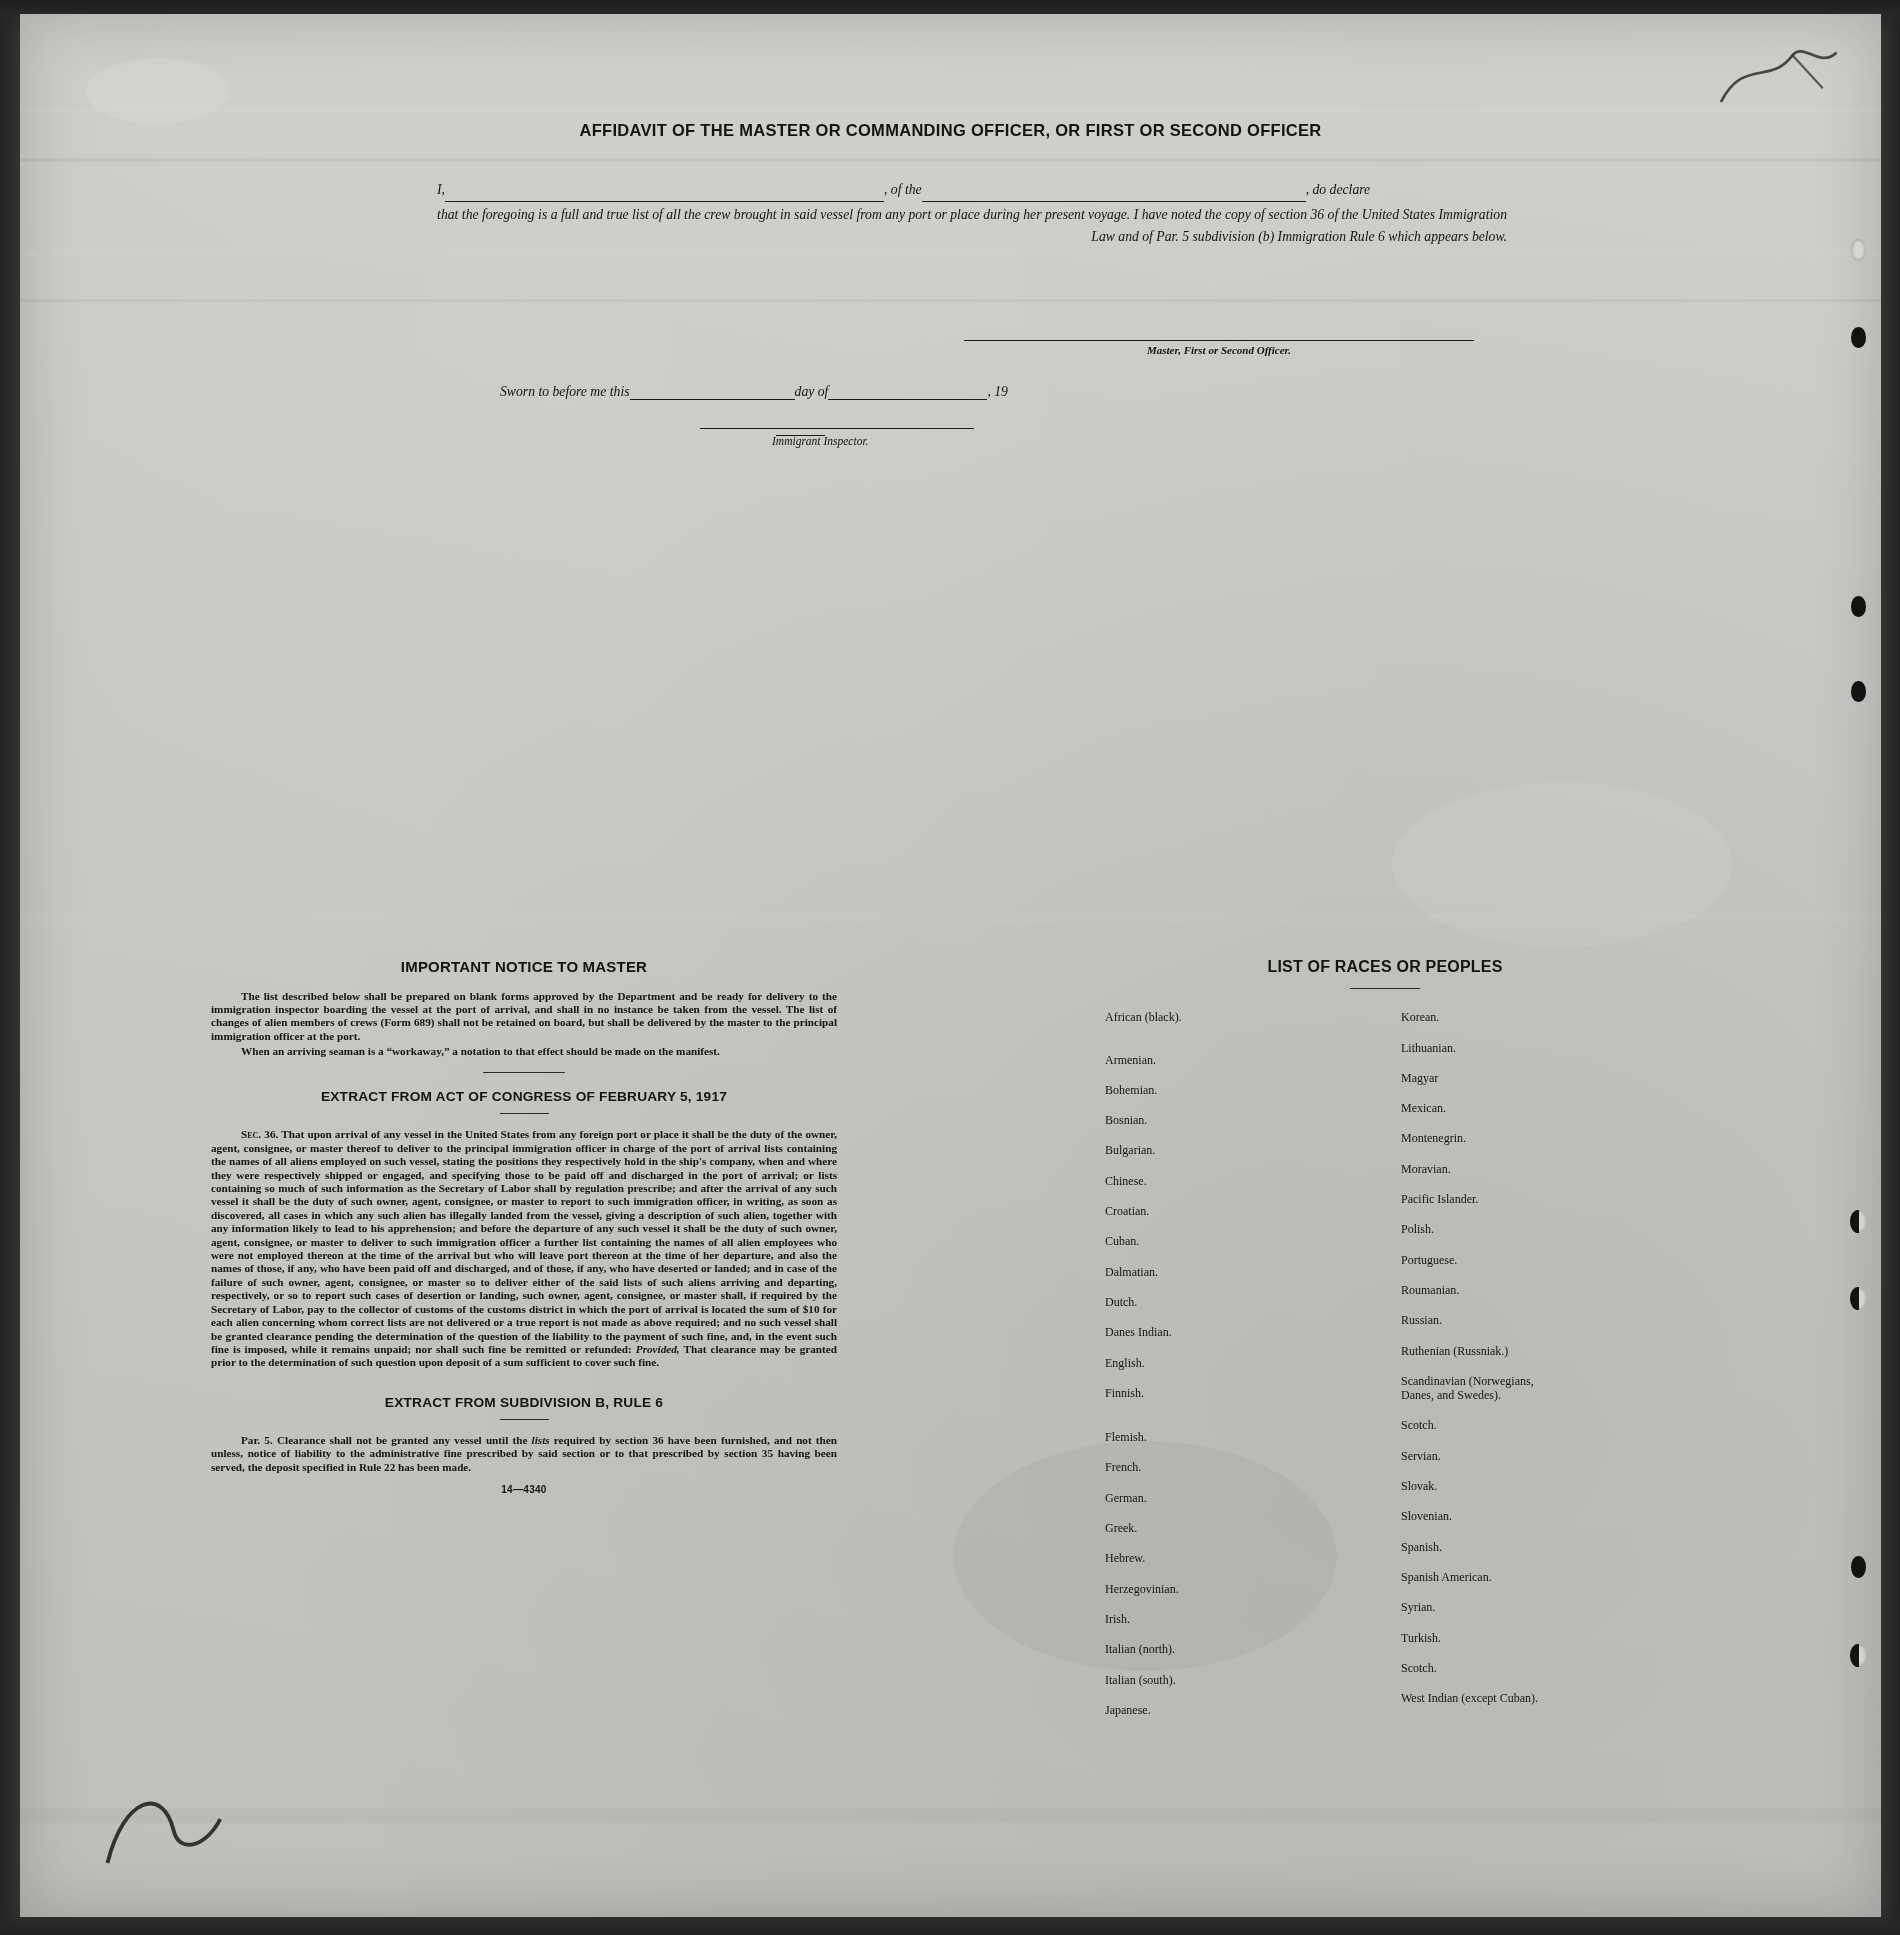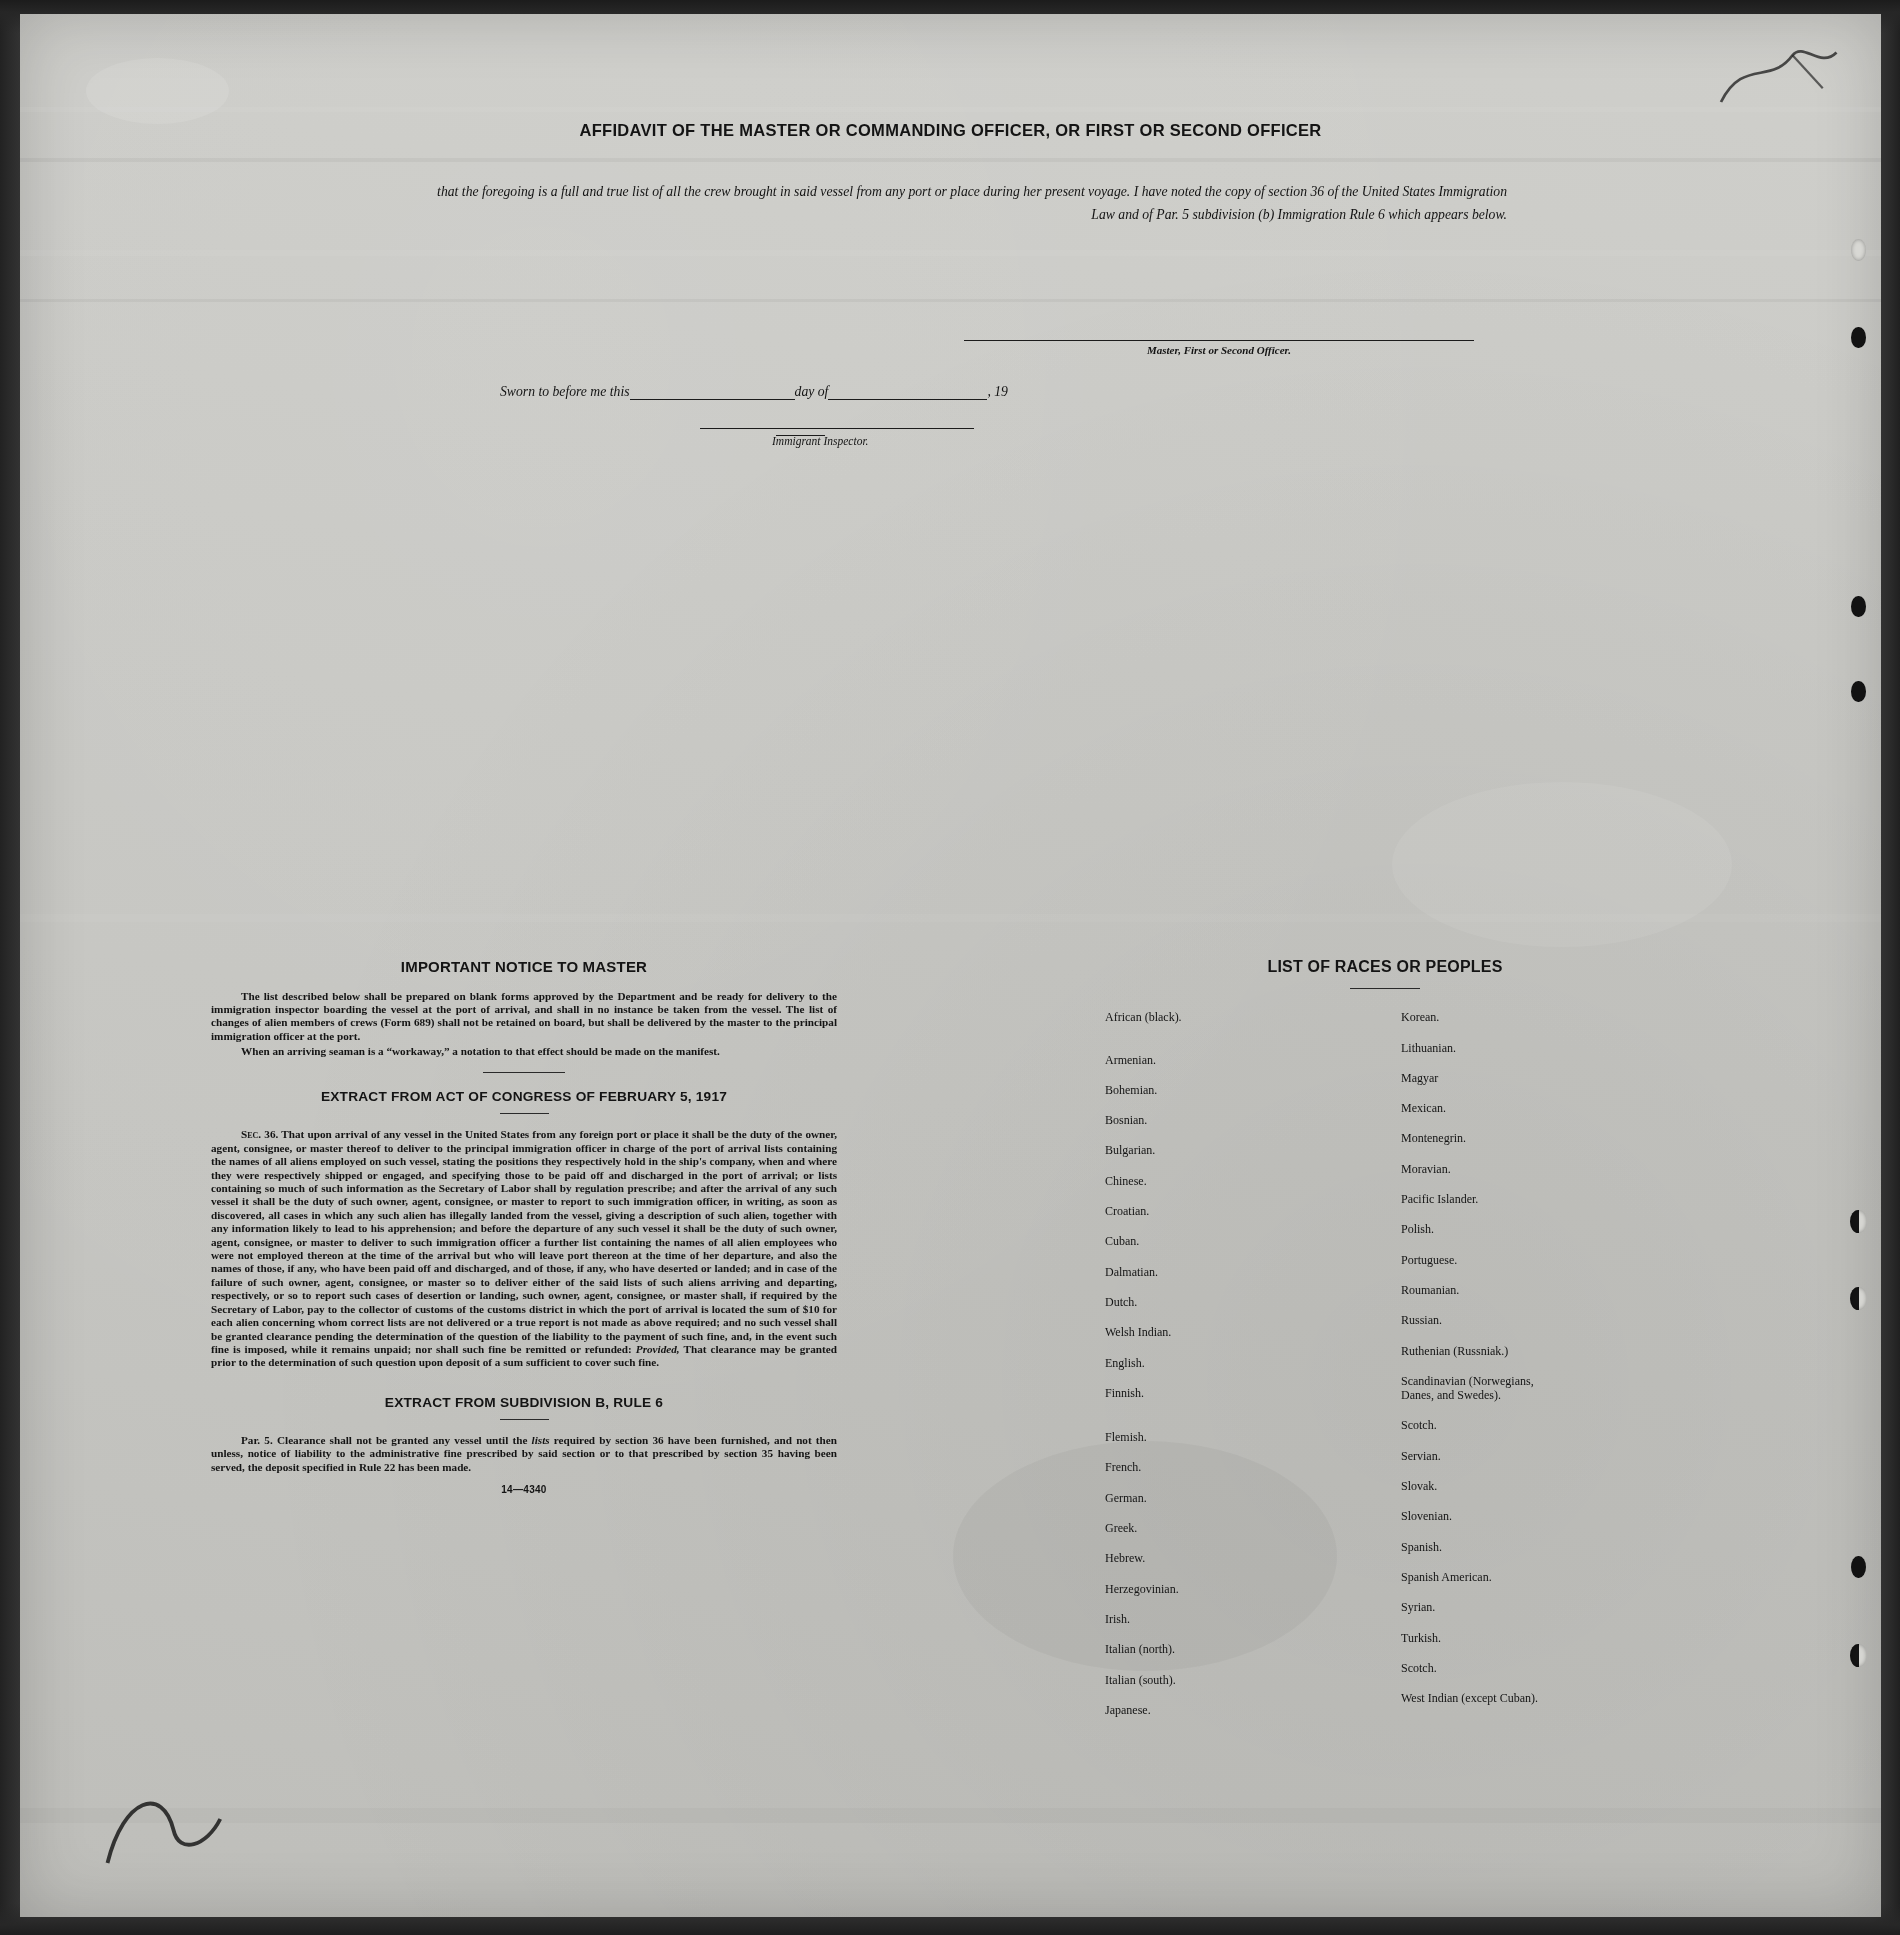--- a/index.html
+++ b/index.html
@@ -267,20 +267,23 @@
     <div class="hole dark" style="right:15.4px;top:667px;width:14.3px;height:21px;"></div>
     <div class="hole half" style="right:14.3px;top:1196px;width:16.5px;height:23px;"></div>
     <div class="hole half" style="right:14.3px;top:1273px;width:16.5px;height:23px;"></div>
     <div class="hole dark" style="right:15.4px;top:1542px;width:14.3px;height:22px;"></div>
     <div class="hole half" style="right:14.3px;top:1630px;width:16.5px;height:23px;"></div>
 
     <div id="affidavit">
       <div class="hdr-title title">AFFIDAVIT OF THE MASTER OR COMMANDING OFFICER, OR FIRST OR SECOND OFFICER</div>
 
       <div id="aff-lines">
+        <div id="aff-l1">
+          <span>I,</span><span class="rule" style="width:439px"></span><span>, of the</span><span class="rule" style="width:384px"></span><span>, do declare</span>
+        </div>
         <div id="aff-body">that the foregoing is a full and true list of all the crew brought in said vessel from any port or place during her present voyage.  I have noted the copy of section 36 of the United States Immigration Law and of Par. 5 subdivision (b) Immigration Rule 6 which appears below.</div>
       </div>
 
       <div id="sig-line"></div>
       <div id="sig-caption">Master, First or Second Officer.</div>
 
       <div id="sworn">
         <span>Sworn to before me this</span><span class="rule" style="width:165px"></span><span>day of</span><span class="rule" style="width:159px"></span><span>, 19</span>
       </div>
 
@@ -321,21 +324,21 @@
           <div class="race" style="margin-bottom:28px">African (black).</div>
           <div class="race" style="margin-bottom:16px">Armenian.</div>
           <div class="race" style="margin-bottom:16px">Bohemian.</div>
           <div class="race" style="margin-bottom:16px">Bosnian.</div>
           <div class="race" style="margin-bottom:16px">Bulgarian.</div>
           <div class="race" style="margin-bottom:16px">Chinese.</div>
           <div class="race" style="margin-bottom:16px">Croatian.</div>
           <div class="race" style="margin-bottom:16px">Cuban.</div>
           <div class="race" style="margin-bottom:16px">Dalmatian.</div>
           <div class="race" style="margin-bottom:16px">Dutch.</div>
-          <div class="race" style="margin-bottom:16px">Welsh Indian.</div>
+          <div class="race" style="margin-bottom:16px">Danes Indian.</div>
           <div class="race" style="margin-bottom:16px">English.</div>
           <div class="race" style="margin-bottom:30px">Finnish.</div>
           <div class="race" style="margin-bottom:16px">Flemish.</div>
           <div class="race" style="margin-bottom:16px">French.</div>
           <div class="race" style="margin-bottom:16px">German.</div>
           <div class="race" style="margin-bottom:16px">Greek.</div>
           <div class="race" style="margin-bottom:16px">Hebrew.</div>
           <div class="race" style="margin-bottom:16px">Herzegovinian.</div>
           <div class="race" style="margin-bottom:16px">Irish.</div>
           <div class="race" style="margin-bottom:16px">Italian (north).</div>

